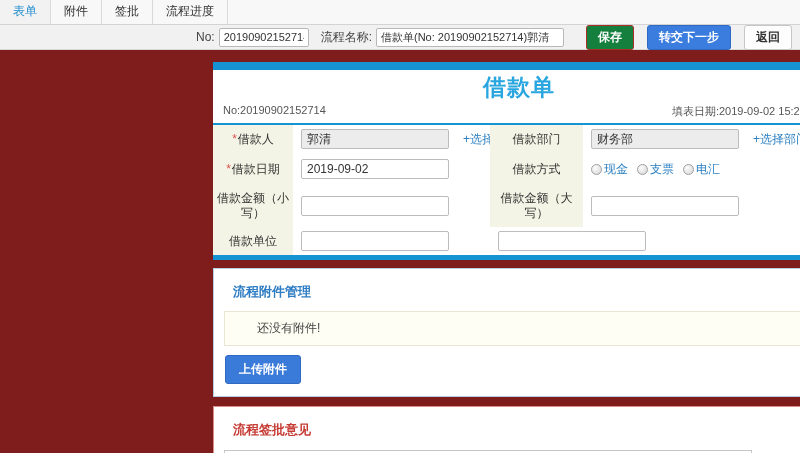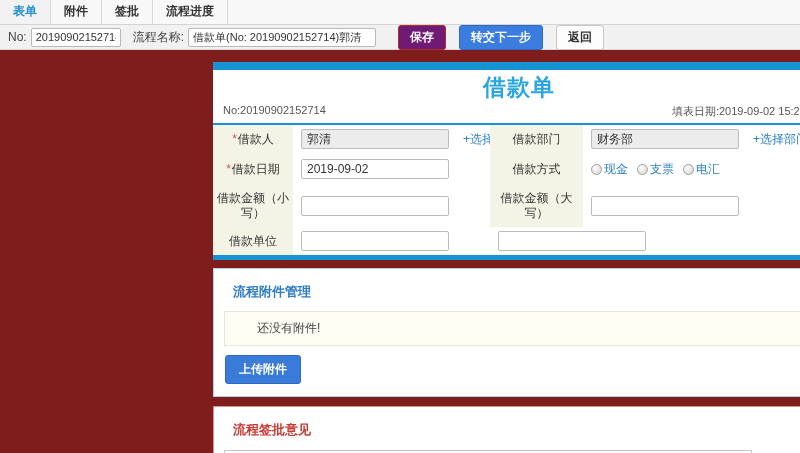--- a/index.html
+++ b/index.html
@@ -1,36 +1,36 @@
 <!DOCTYPE html>
 <html><head>
 <meta charset="utf-8">
 <style>
   * { margin:0; padding:0; box-sizing:border-box; }
   html,body { width:800px; height:453px; overflow:hidden; background:#d9d9d9;
     font-family:"Liberation Sans","DejaVu Sans",sans-serif; font-size:12px; color:#333; }
 
   
   .tabbar { height:25px; background:#f8f8f8; border-bottom:1px solid #d4d4d4; display:flex; }
-  .tab { padding:0 13px; line-height:23px; font-size:12px; font-weight:bold; color:#333;
+  .tab { padding:0 13px; line-height:23px; font-size:12px; font-weight:normal; color:#333;
     border-right:1px solid #d9d9d9; cursor:pointer; white-space:nowrap; }
   .tab.active { color:#2590d0; background:#f2f2f2; }
 
   
   .toolbar { height:25px; background:#f1f1f1; border-bottom:1px solid #d7d7d7;
-    display:flex; align-items:center; padding:0 8px; font-size:12px; }
+    display:flex; align-items:center; padding:0 8px; font-size:12px;justify-content:flex-end; }
   .toolbar label { color:#444; margin-right:4px; white-space:nowrap; }
   .tb-input { height:19px; border:1px solid #b8b8b8; border-radius:2px; background:#fff;
     font-size:11px; padding:0 4px; font-family:inherit; color:#333; }
   .tb-input.no { width:90px; }
   .tb-input.flow { width:188px; }
   .lbl-flow { margin-left:12px; }
   .btn { font-size:12px; font-weight:bold; padding:3px 11px; border-radius:3px; cursor:pointer;
     border:1px solid transparent; font-family:inherit; white-space:nowrap; }
-  .btn-save { background:#701a75; border-color:#ab2e27; color:#fff; margin-left:22px; }
+  .btn-save { background:#15803d; border-color:#ab2e27; color:#fff; margin-left:22px; }
   .btn-next { background:#3b7dde; border-color:#3069c2; color:#fff; margin-left:13px; }
   .btn-back { background:#fdfdfd; border-color:#c6c6c6; color:#333; margin-left:13px; }
 
   
   .main { position:relative; height:403px; background:#7f1d1d; overflow:hidden; }
   .content { position:absolute; left:213px; top:12px; width:612px; }
 
   
   .form-panel { background:#fff; }
   .bar-top { height:8px; background:#1593d2; }

